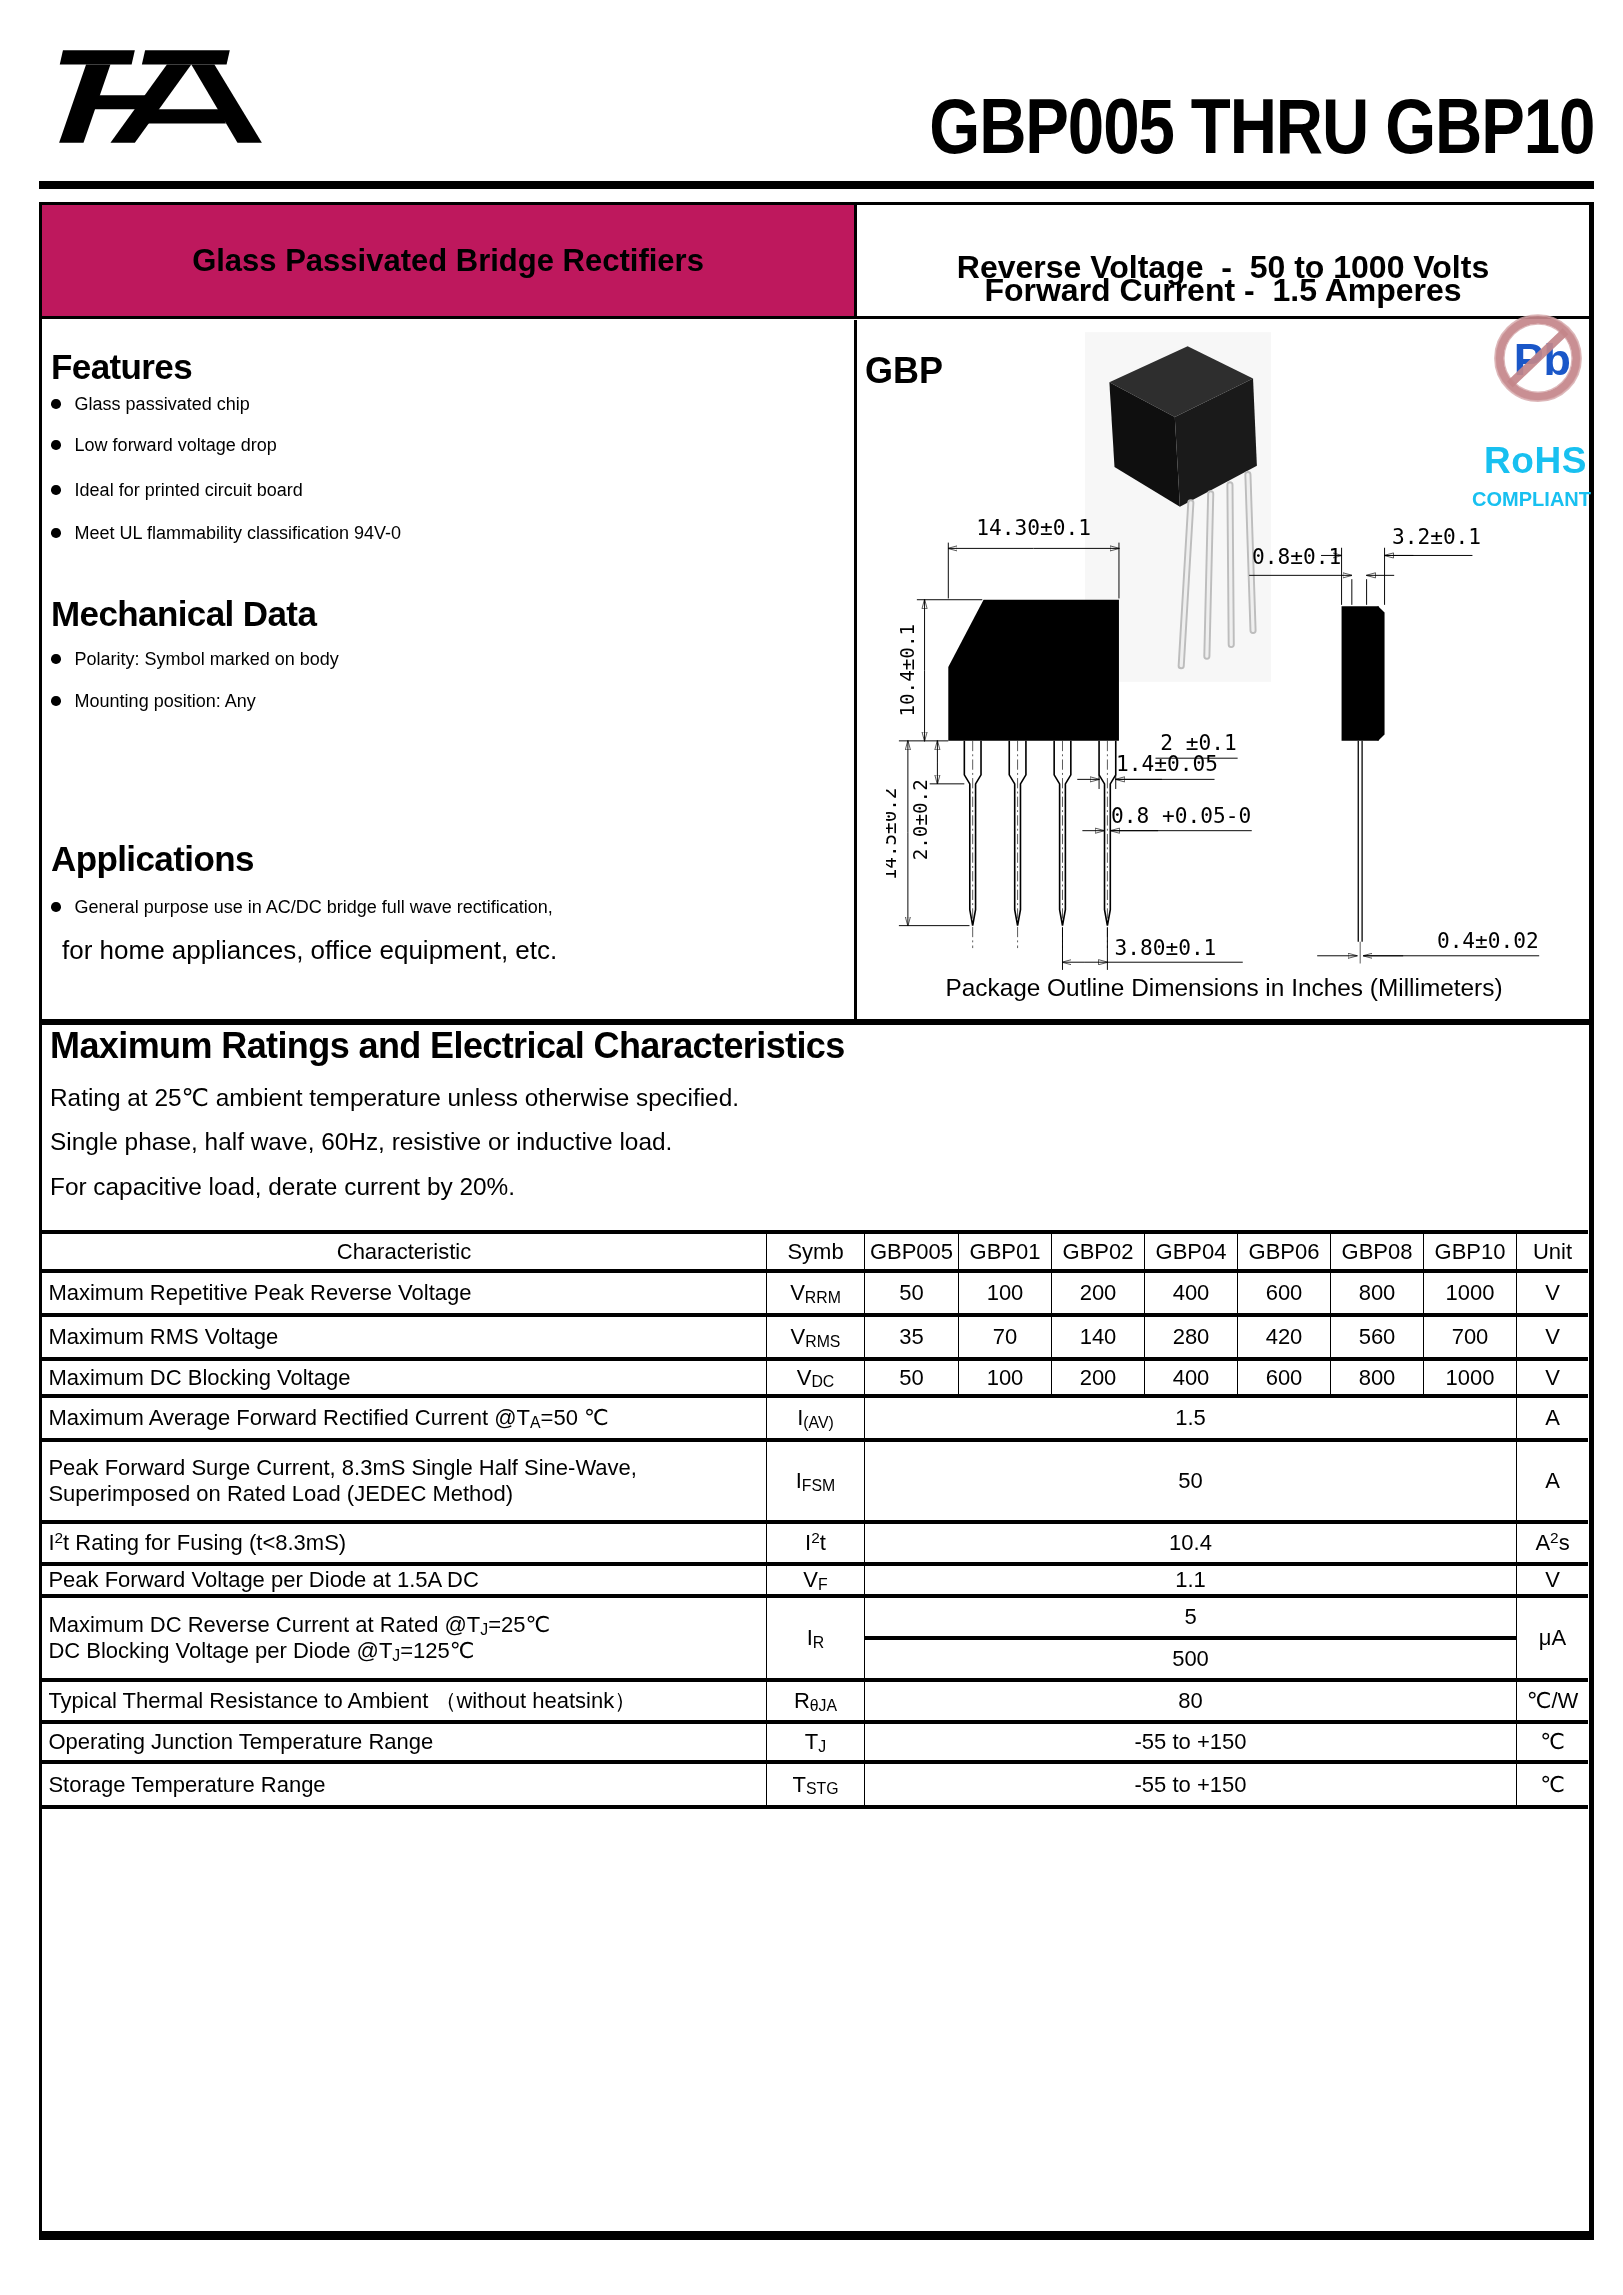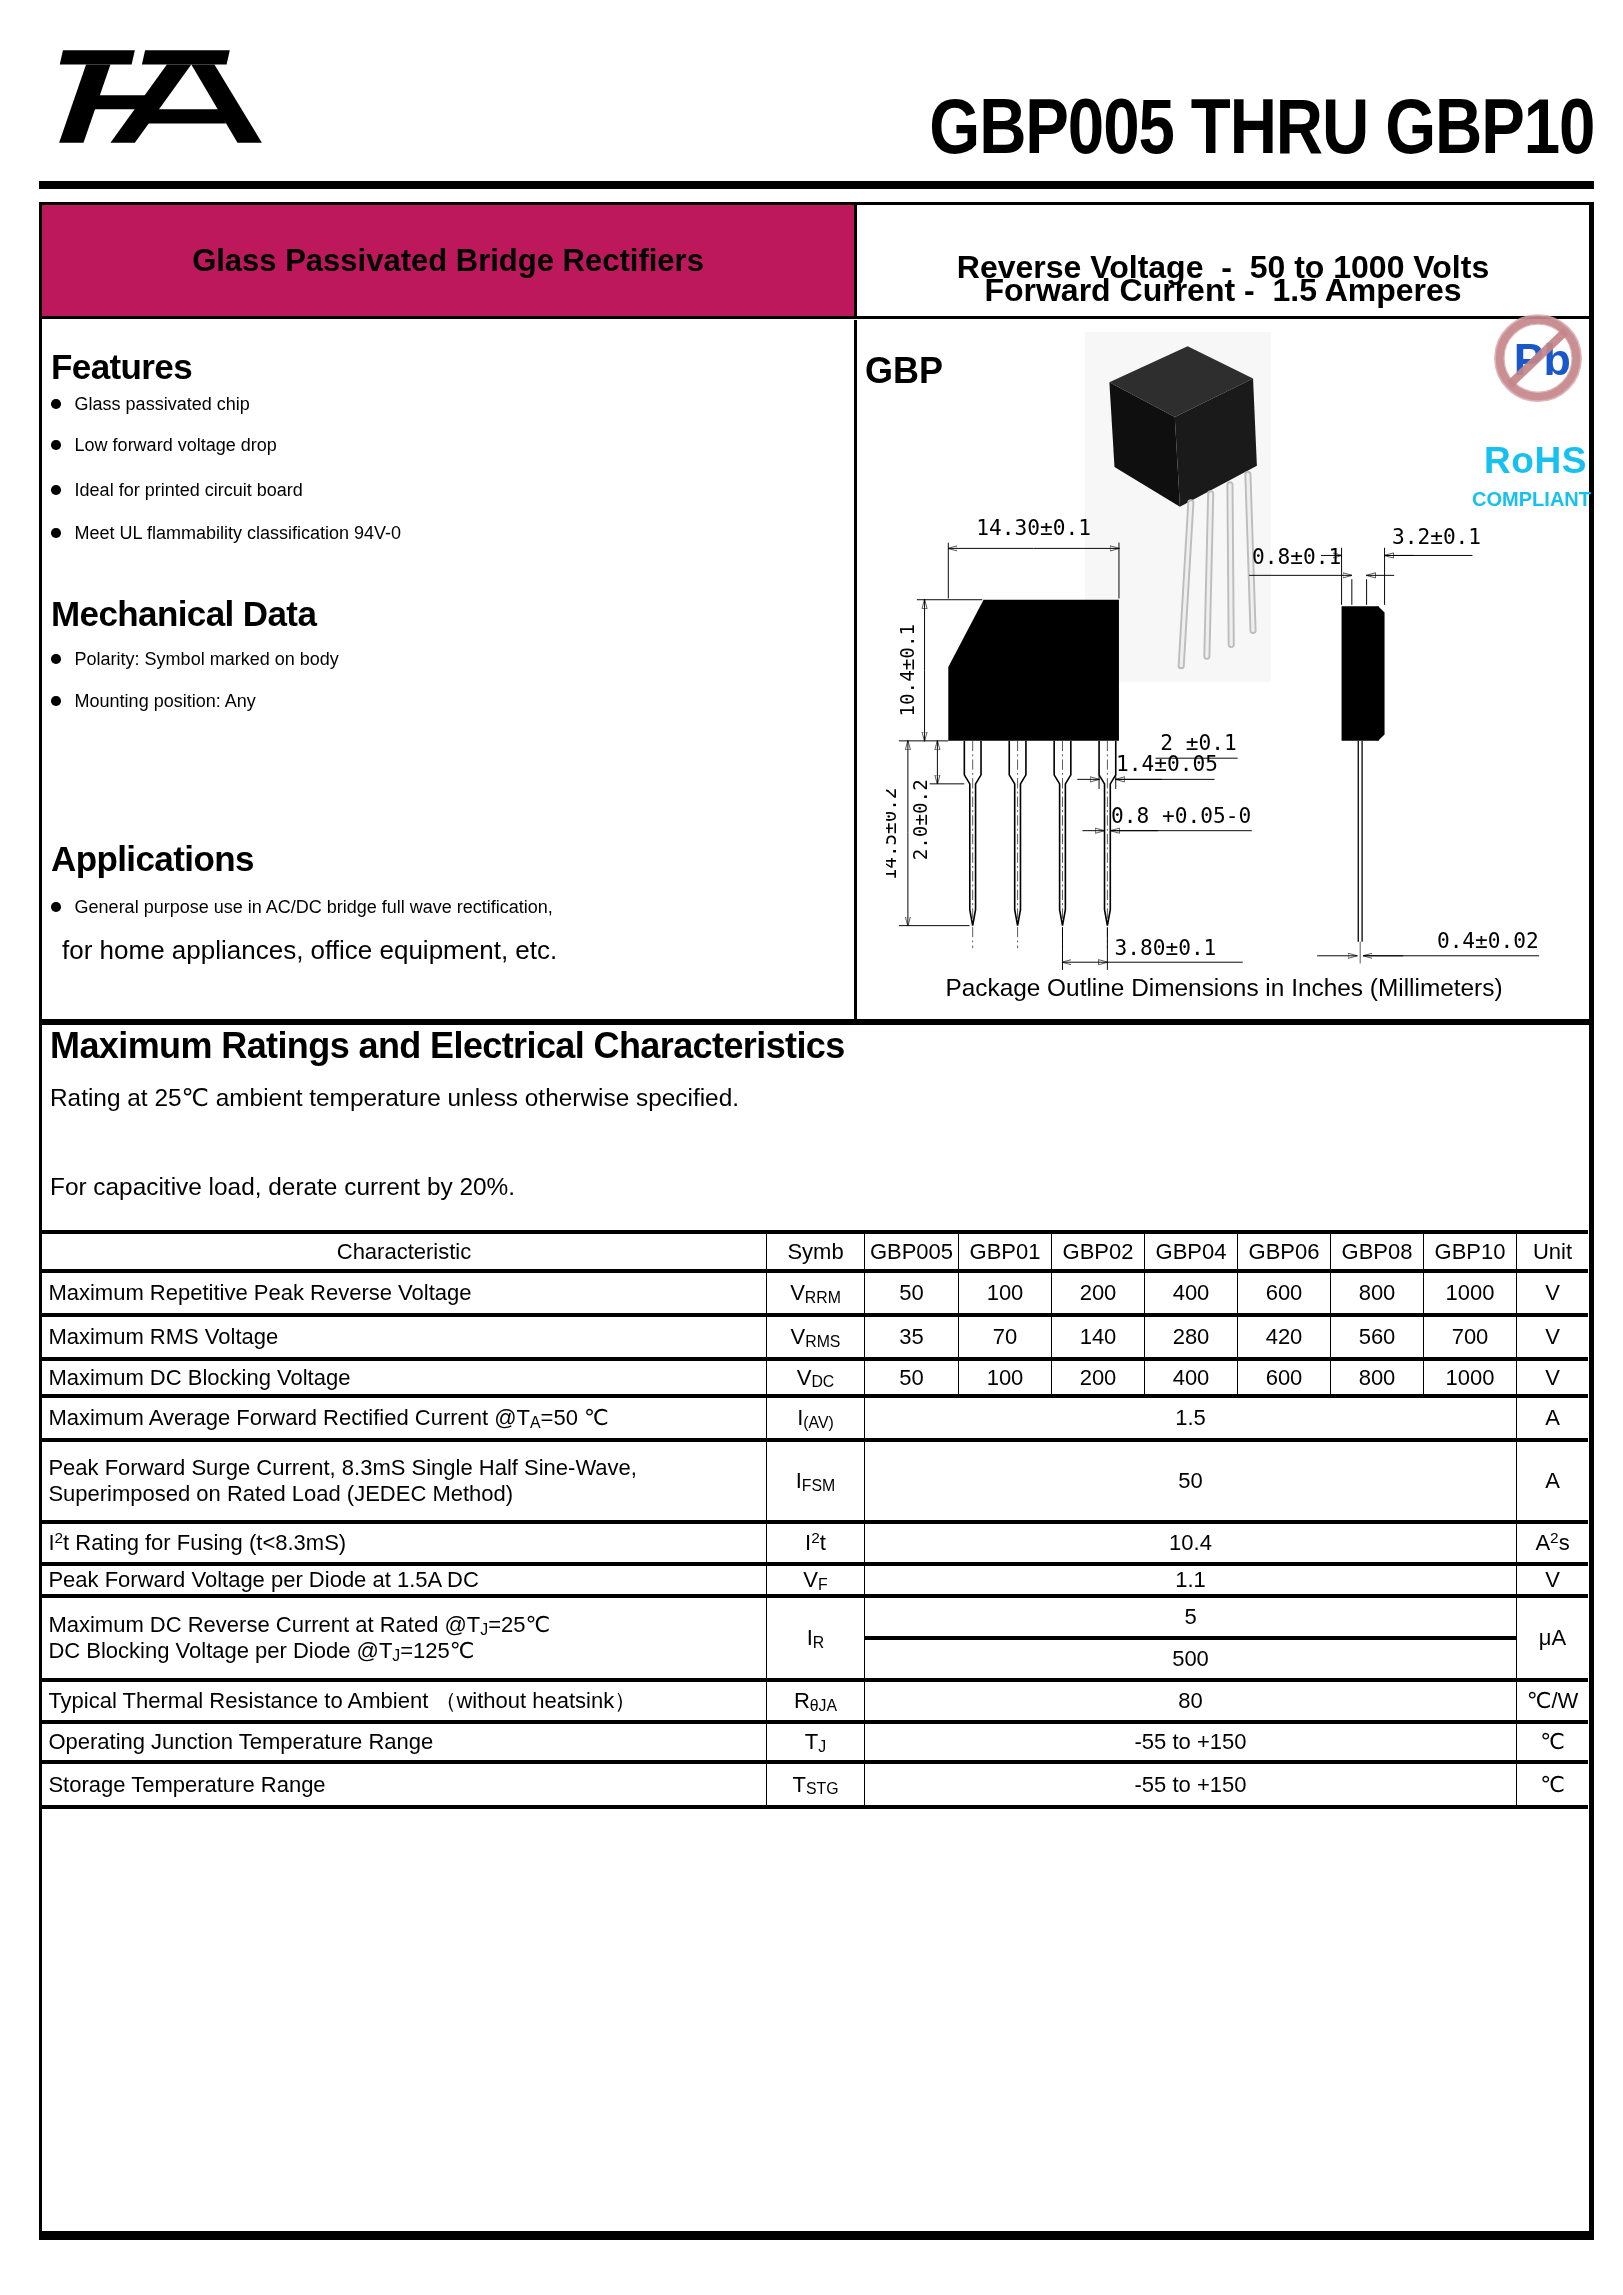--- a/index.html
+++ b/index.html
@@ -276,20 +276,21 @@
       <line x1="744" y1="712" x2="1018" y2="712"></line>
     </g>
   </svg>
 
   <div id="pkg-caption">Package Outline Dimensions in Inches (Millimeters)</div>
 
   <div id="mid-rule"></div>
 
   <div id="ratings-h">Maximum Ratings and Electrical Characteristics</div>
   <div class="cond" style="top:1083px;">Rating at 25℃ ambient temperature unless otherwise specified.</div>
+  <div class="cond" style="top:1128px;">Single phase, half wave, 60Hz, resistive or inductive load.</div>
   <div class="cond" style="top:1173px;">For capacitive load, derate current by 20%.</div>
 
   <table id="ratings-table">
     <colgroup>
       <col style="width:725px">
         <col style="width:98px">
         <col style="width:94px">
         <col style="width:93px">
       <col style="width:93px">
         <col style="width:93px">

